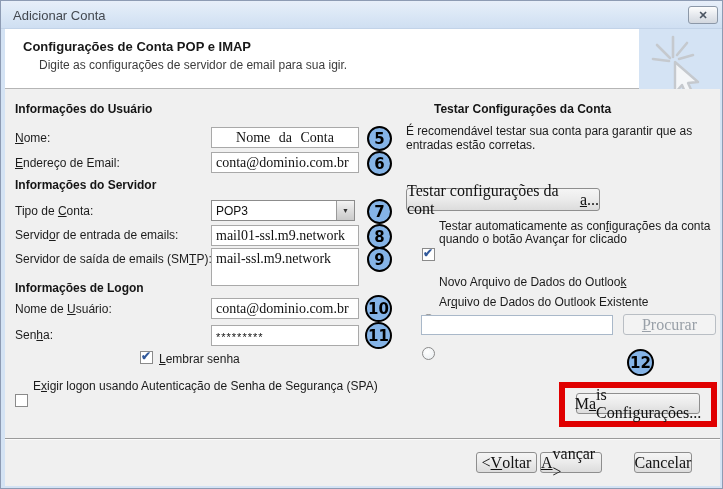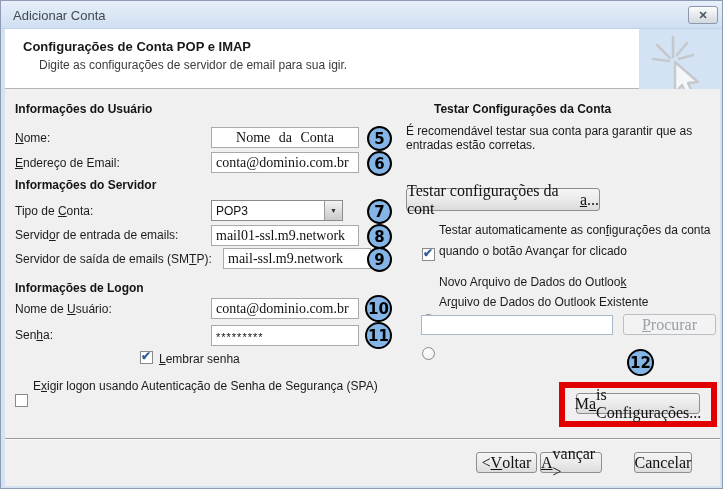--- a/index.html
+++ b/index.html
@@ -139,32 +139,32 @@
 
   <div class="abs field-label" style="left:14px; top:130px;"><u>N</u>ome:</div>
   <div class="abs field-label" style="left:14px; top:155px;"><u>E</u>ndereço de Email:</div>
 
   <div class="abs textbox center" style="left:210px; top:126px; width:148px; height:21px;">Nome da Conta</div>
   <div class="abs textbox" style="left:210px; top:151px; width:148px; height:21px;">conta@dominio.com.br</div>
 
   <div class="abs section-heading" style="left:14px; top:177px;">Informações do Servidor</div>
 
   <div class="abs field-label" style="left:14px; top:203px;">Tipo de <u>C</u>onta:</div>
-  <div class="abs dropdown" style="left:210px; top:199px; width:132px; height:21px;">
+  <div class="abs dropdown" style="left:210px; top:199px; width:144px; height:21px;">
     <span class="dd-value">POP3</span>
     <span class="dd-btn">
         <span>▼</span>
       </span>
   </div>
 
   <div class="abs field-label" style="left:14px; top:227px;">Servid<u>o</u>r de entrada de emails:</div>
   <div class="abs textbox" style="left:210px; top:224px; width:148px; height:21px;">mail01-ssl.m9.network</div>
 
   <div class="abs field-label" style="left:14px; top:251px;">Servidor de saída de emails (SM<u>T</u>P):</div>
-  <div class="abs textbox" style="left:210px; top:247px; width:148px; height:21px;margin-left:12px;">mail-ssl.m9.network</div>
+  <div class="abs textbox" style="left:210px; top:247px; width:148px; height:38px;">mail-ssl.m9.network</div>
 
   <div class="abs section-heading" style="left:14px; top:280px;">Informações de Logon</div>
 
   <div class="abs field-label" style="left:14px; top:301px;">Nome de <u>U</u>suário:</div>
   <div class="abs textbox" style="left:210px; top:297px; width:148px; height:21px;">conta@dominio.com.br</div>
 
   <div class="abs field-label" style="left:14px; top:327px;">Sen<u>h</u>a:</div>
   <div class="abs textbox password" style="left:210px; top:324px; width:148px; height:21px;">*********</div>
 
   <div class="abs checkbox checked" style="left:139px; top:350px;"></div>
@@ -172,21 +172,21 @@
 
   <div class="abs checkbox" style="left:14px; top:380px;"></div>
   <div class="abs wrap-label" style="left:32px; top:379px; width:348px;">E<u>x</u>igir logon usando Autenticação de Senha de Segurança (SPA)</div>
 
   <div class="abs section-heading" style="left:405px; top:101px;margin-left:28px;">Testar Configurações da Conta</div>
   <div class="abs wrap-label" style="left:405px; top:123px; width:305px; line-height:14px;">É recomendável testar sua conta para garantir que as entradas estão corretas.</div>
 
   <div class="abs btn" style="left:405px; top:187px; width:194px; height:23px;">Testar configurações da cont<u>a</u>...</div>
 
   <div class="abs checkbox checked" style="left:421px; top:221px;"></div>
-  <div class="abs wrap-label" style="left:438px; top:219px; width:278px; line-height:21px;">Testar automaticamente as con<u>f</u>igurações da conta quando o botão Avançar for clicado</div>
+  <div class="abs wrap-label" style="left:438px; top:219px; width:278px; line-height:13px;">Testar automaticamente as con<u>f</u>igurações da conta quando o botão Avançar for clicado</div>
 
 
   <div class="abs radio selected" style="left:421px; top:274px;"></div>
   <div class="abs field-label" style="left:438px; top:274px;">Novo Arquivo de Dados do Outloo<u>k</u></div>
 
   <div class="abs radio" style="left:421px; top:294px;"></div>
   <div class="abs field-label" style="left:438px; top:294px;">Ar<u>q</u>uivo de Dados do Outlook Existente</div>
 
   <div class="abs textbox empty" style="left:420px; top:314px; width:192px; height:20px;"></div>
   <div class="abs btn disabled" style="left:622px; top:313px; width:93px; height:21px;"><u>P</u>rocurar</div>

